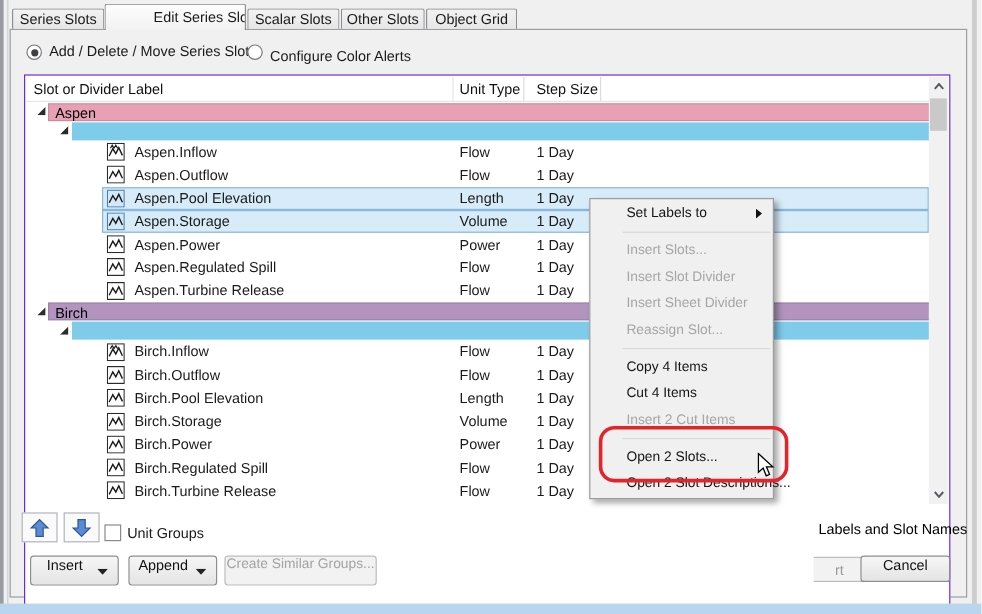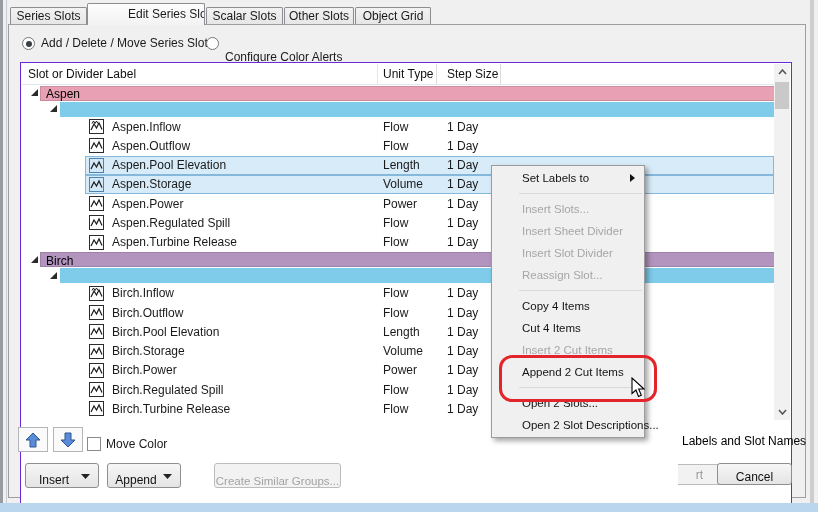--- a/index.html
+++ b/index.html
@@ -76,25 +76,25 @@
   
   .red-rect{left:499px;top:355px;width:152px;height:41px;border:3px solid #e3252b;border-radius:13px;z-index:30;}
   .cursor{left:631px;top:377px;z-index:40;}
 
   
   .sq-btn{position:absolute;width:30px;height:25px;box-sizing:border-box;border:1px solid #b2b6ba;
         background:#fafafa;display:flex;align-items:center;justify-content:center;}
   .checkbox{left:87px;top:437px;width:12px;height:12px;box-sizing:content-box;border:1px solid #8a8a8a;background:#fff;}
   .cb-label{left:106px;top:437px;white-space:nowrap;}
   .btn{position:absolute;box-sizing:border-box;border:1px solid #8e8e8e;border-radius:3px;
-       background:linear-gradient(#f6f6f6,#e4e4e4);display:flex;align-items:flex-end;justify-content:center;
+       background:linear-gradient(#f6f6f6,#e4e4e4);display:flex;align-items:flex-start;justify-content:center;
        white-space:nowrap;color:#111;}
   .btn .drop{position:absolute;right:8px;top:10px;}
   .btn.drop-btn{padding-right:16px;}
-  .btn.disabled{background:#f2f2f2;border-color:#bcbcbc;color:#a3a3a3;margin-left:27px;}
+  .btn.disabled{background:#f2f2f2;border-color:#bcbcbc;color:#a3a3a3;}
   .btn-partial{position:absolute;box-sizing:border-box;border:1px solid #bcbcbc;border-left:none;
        background:#f2f2f2;color:#9a9a9a;display:flex;align-items:center;justify-content:center;}
   .labels-text{left:682px;top:434px;white-space:nowrap;color:#000;}
 </style>
 </head>
 <body>
 
 <div class="abs frame-left"></div>
 <div class="abs frame-left2"></div>
 <div class="abs frame-right"></div>
@@ -103,21 +103,21 @@
 
 <div class="tab" style="left:10px;top:7px;width:77px;height:17px;">Series Slots</div>
 <div class="tab active" style="left:87px;top:3px;width:118px;height:22px;">Edit Series Slot List</div>
 <div class="tab" style="left:206px;top:7px;width:77px;height:17px;">Scalar Slots</div>
 <div class="tab" style="left:284px;top:7px;width:70px;height:17px;">Other Slots</div>
 <div class="tab" style="left:355px;top:7px;width:76px;height:17px;">Object Grid</div>
 
 <div class="radio selected" style="left:22px;top:37px;"></div>
 <div class="radio-label" style="left:41px;top:36px;">Add / Delete / Move Series Slot</div>
 <div class="radio" style="left:206px;top:37px;"></div>
-<div class="radio-label" style="left:225px;top:50px;">Configure Color Alerts</div>
+<div class="radio-label" style="left:225px;top:40px;">Configure Color Alerts</div>
 
 <div class="abs table">
   <div class="thead">
     <div class="th" style="left:6px;">Slot or Divider Label</div>
     <div class="th" style="left:361px;">Unit Type</div>
     <div class="th" style="left:425px;">Step Size</div>
     <div class="th-sep" style="left:355px;background:#e7e7e7;"></div>
     <div class="th-sep" style="left:414px;"></div>
     <div class="th-sep" style="left:478px;"></div>
   </div>
@@ -359,21 +359,21 @@
   <svg width="18" height="18" viewBox="0 0 18 18">
       <path d="M9,2 L16,9 L12,9 L12,16 L6,16 L6,9 L2,9 Z" fill="#5a8bd8" stroke="#2e5692" stroke-width="1"></path>
     </svg>
 </div>
 <div class="sq-btn" style="left:53px;top:427px;">
   <svg width="18" height="18" viewBox="0 0 18 18">
       <path d="M9,16 L2,9 L6,9 L6,2 L12,2 L12,9 L16,9 Z" fill="#5a8bd8" stroke="#2e5692" stroke-width="1"></path>
     </svg>
 </div>
 <div class="abs checkbox"></div>
-<div class="abs cb-label">Move Color</div>
+<div class="abs cb-label">Unit Groups</div>
 
 <div class="btn drop-btn" style="left:25px;top:463px;width:74px;height:25px;">
   <span>Insert</span>
   <svg class="drop" width="9" height="5" viewBox="0 0 9 5">
       <polygon points="0,0 9,0 4.5,5" fill="#222"></polygon>
     </svg>
 </div>
 <div class="btn drop-btn" style="left:107px;top:463px;width:74px;height:25px;">
   <span>Append</span>
   <svg class="drop" width="9" height="5" viewBox="0 0 9 5">
@@ -395,26 +395,26 @@
   </div>
 
 
 <div class="menu-sep"></div>
   <div class="menu-item disabled">
     <span class="mlabel">Insert Slots...</span>
     
   </div>
 
   <div class="menu-item disabled">
+    <span class="mlabel">Insert Slot Divider</span>
+    
+  </div>
+
+  <div class="menu-item disabled">
     <span class="mlabel">Insert Sheet Divider</span>
-    
-  </div>
-
-  <div class="menu-item disabled">
-    <span class="mlabel">Insert Slot Divider</span>
     
   </div>
 
   <div class="menu-item disabled">
     <span class="mlabel">Reassign Slot...</span>
     
   </div>
 
 <div class="menu-sep"></div>
   <div class="menu-item">
@@ -425,24 +425,20 @@
   <div class="menu-item">
     <span class="mlabel">Cut 4 Items</span>
     
   </div>
 
   <div class="menu-item disabled">
     <span class="mlabel">Insert 2 Cut Items</span>
     
   </div>
 
-  <div class="menu-item">
-    <span class="mlabel">Append 2 Cut Items</span>
-    
-  </div>
 <div class="menu-sep"></div>
   <div class="menu-item">
     <span class="mlabel">Open 2 Slots...</span>
     
   </div>
 
   <div class="menu-item">
     <span class="mlabel">Open 2 Slot Descriptions...</span>
     
   </div>

